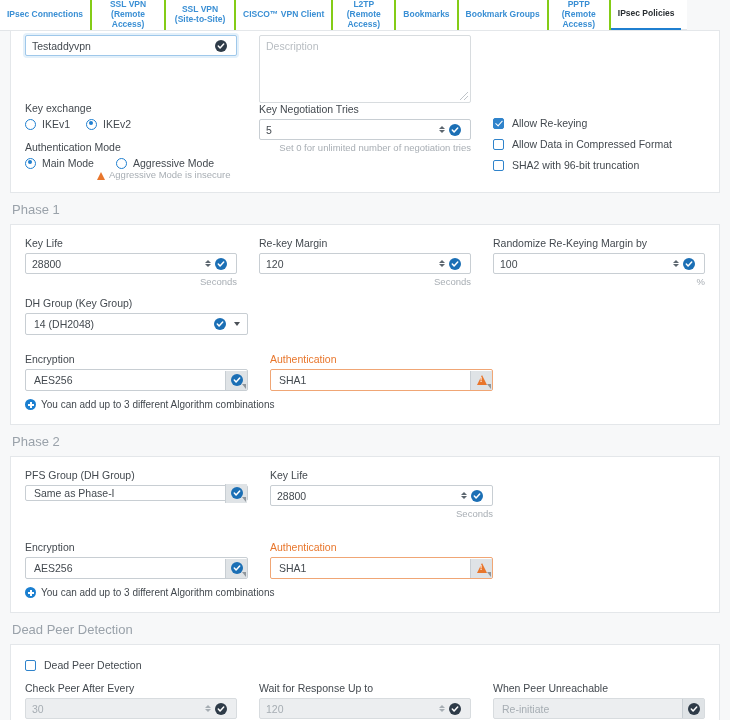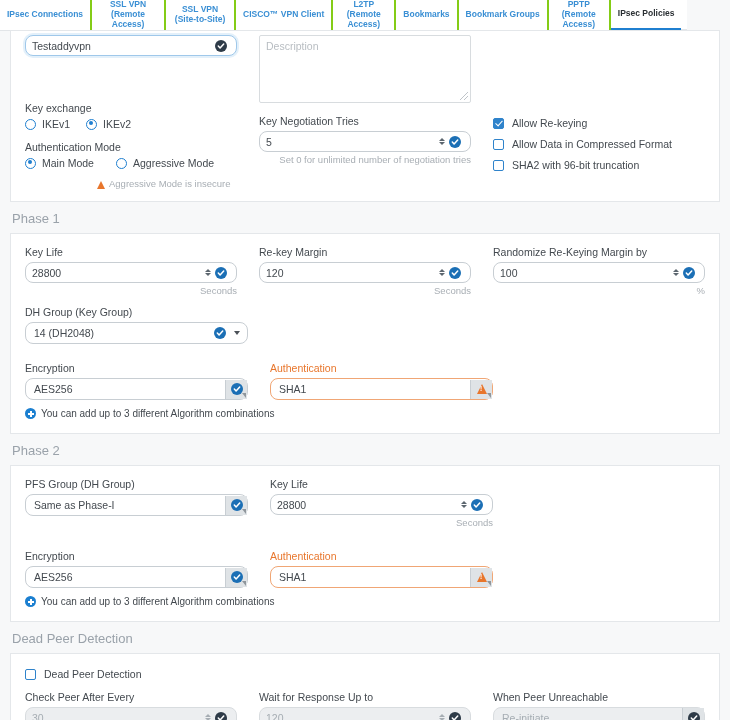--- a/index.html
+++ b/index.html
@@ -72,21 +72,21 @@
     white-space: nowrap;
   }
   .lbl.warn { color: #e8762c; }
 
   
   .field {
     position: relative;
     height: 21px;
     border: 1px solid #c8ced3;
     background: #fff;
-    border-radius: 8px;
+    border-radius: 2px;
     display: flex;
     align-items: center;
     padding: 0 0 0 6px;
     font-size: 10.5px;
     color: #43494f;
   }
   .field .val { flex: 1 1 auto; overflow: hidden; white-space: nowrap; }
   .field.focused { border: 1px solid #9fc8ea; box-shadow: 0 0 0 2px #e3f0fa; }
   .field.warnfield { border-color: #f0a675; }
   .field.disabled { background: #eceef0; border-color: #d8dcdf; color: #a6adb3; }
@@ -267,21 +267,21 @@
   .grip {
     position: absolute; right: 2px; bottom: 2px;
     width: 8px; height: 8px;
     background:
       linear-gradient(135deg, transparent 0 45%, #bfc4c9 45% 55%, transparent 55% 100%),
       linear-gradient(135deg, transparent 0 70%, #bfc4c9 70% 80%, transparent 80% 100%);
   }
 
   .warn-note {
     display: flex; align-items: flex-end;
-    margin-top: 9px; margin-left: 72px;
+    margin-top: 0; margin-left: 72px;
     font-size: 9.5px; color: #a8aeb4;
   }
 </style>
 </head>
 <body>
 
 <div class="tabbar">
   <div class="tab">
       <span>IPsec Connections</span>
     </div>
@@ -350,21 +350,21 @@
           <span>Aggressive Mode is insecure</span>
         </div>
       </div>
 
       <div class="col">
         <div class="textarea">
           <span>Description</span>
           <span class="grip"></span>
         </div>
 
-        <div class="lbl" style="margin-top:12px;">Key Negotiation Tries</div>
+        <div class="lbl" style="">Key Negotiation Tries</div>
         <div class="field">
           <span class="val">5</span>
           <span class="spin">
               <i class="up"></i>
               <i class="dn"></i>
             </span>
           <span class="badge blue">
             <svg width="8" height="8" viewBox="0 0 8 8">
                 <path d="M1.3 4.1 L3.1 6 L6.7 2.1" stroke="#fff" stroke-width="1.5" fill="none" stroke-linecap="round" stroke-linejoin="round"></path>
               </svg>
@@ -497,21 +497,21 @@
       <span class="plus"></span>
       <span>You can add up to 3 different Algorithm combinations</span>
     </div>
   </div>
 
   <div class="section-title">Phase 2</div>
   <div class="card">
     <div class="row">
       <div class="col">
         <div class="lbl">PFS Group (DH Group)</div>
-        <div class="field" style="height:22px;padding-left:8px;padding-right:0;">
+        <div class="field" style="height:16px;padding-left:8px;padding-right:0;">
           <span class="val">Same as Phase-I</span>
           <span class="selbtn">
             <span class="badge blue" style="margin-right:0;">
                 <svg width="8" height="8" viewBox="0 0 8 8">
                   <path d="M1.3 4.1 L3.1 6 L6.7 2.1" stroke="#fff" stroke-width="1.5" fill="none" stroke-linecap="round" stroke-linejoin="round"></path>
                 </svg>
               </span>
             <span class="tick"></span>
           </span>
         </div>

